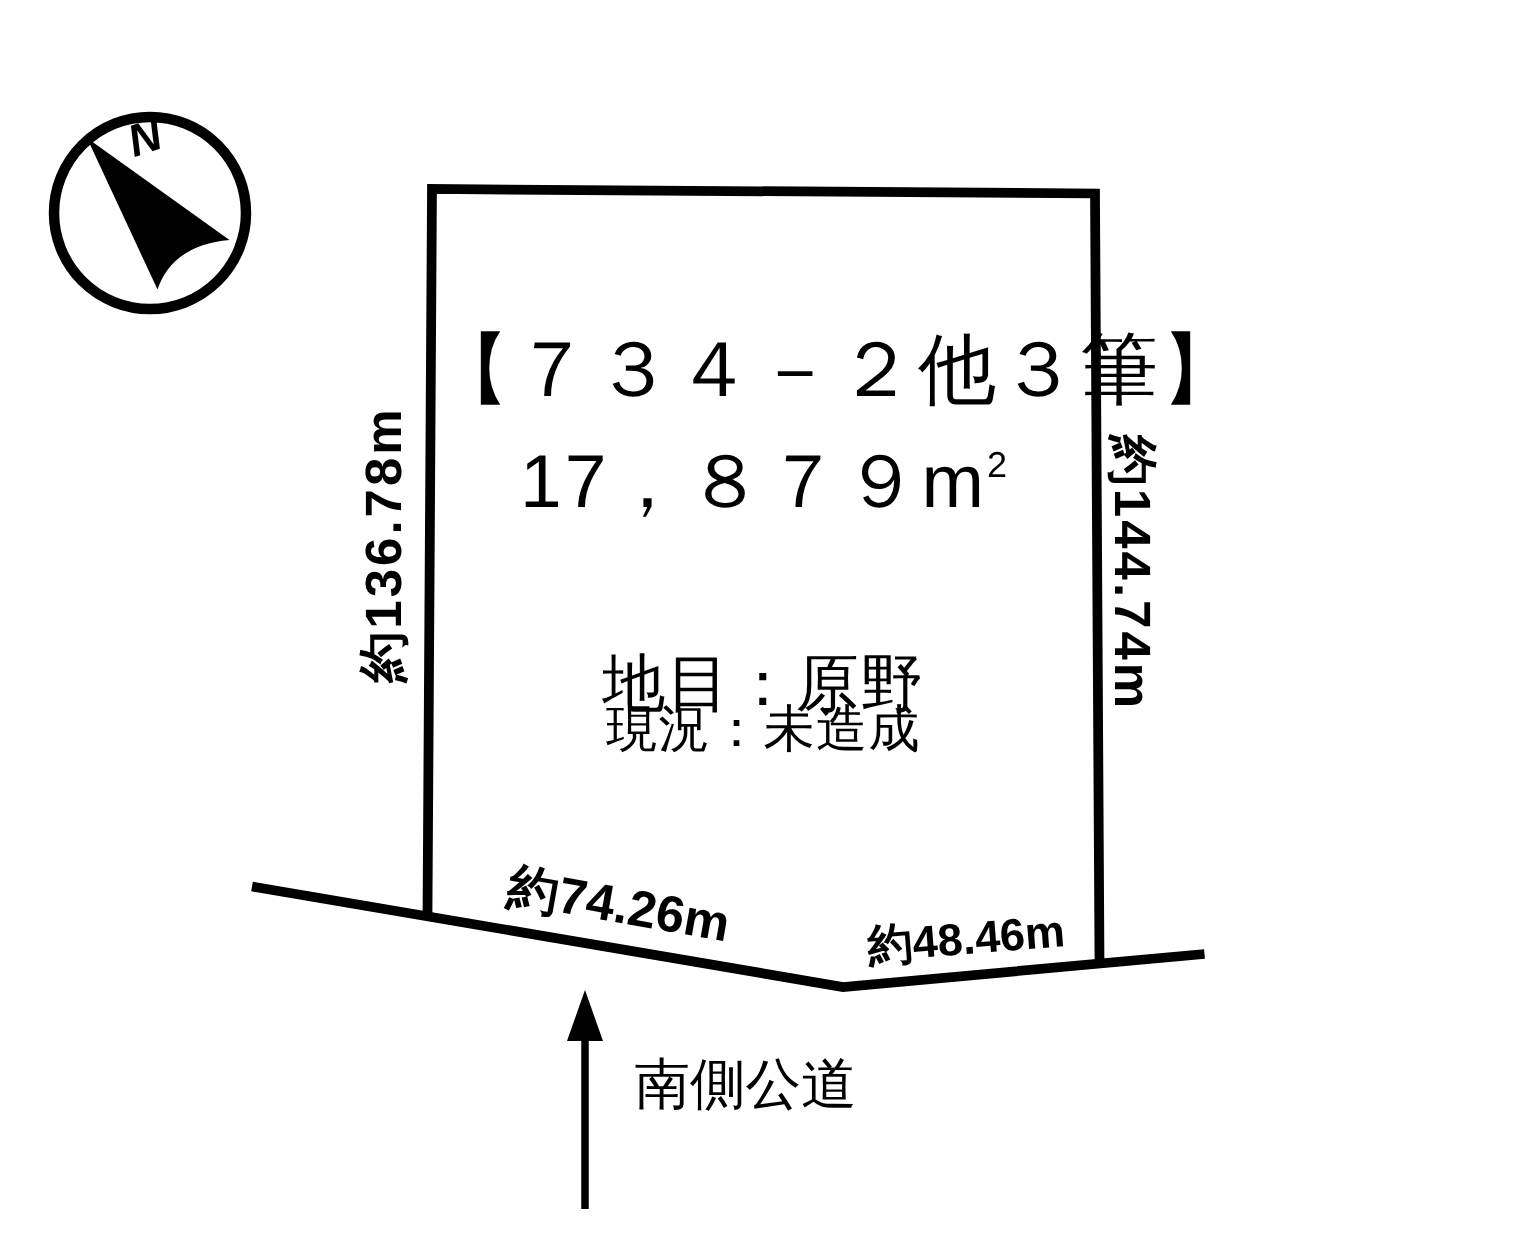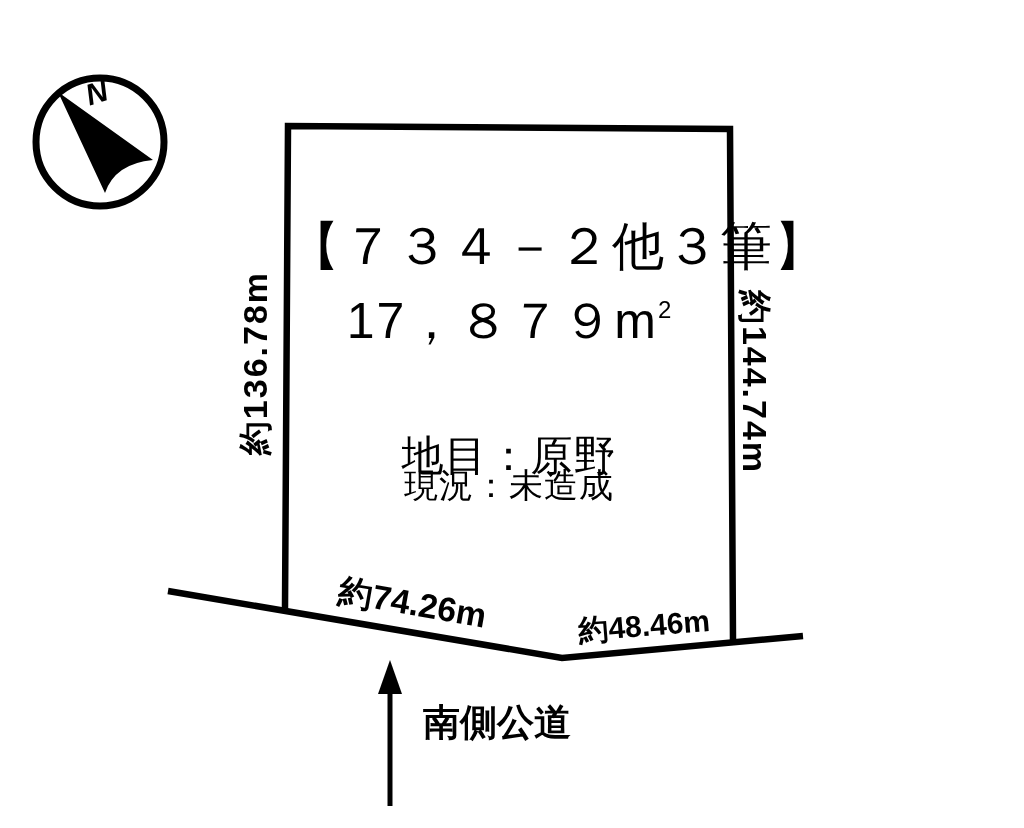--- a/index.html
+++ b/index.html
@@ -44,21 +44,21 @@
   .center-text { left: 288px; width: 442px; text-align: center; font-weight: 400; }
   .parcel-title { top: 212px; font-size: 52px; letter-spacing: 2px; }
   .area-line    { top: 288px; font-size: 50px; letter-spacing: 2px; }
   .area-sup     { font-size: 24px; vertical-align: 20px; letter-spacing: 0; }
   .tsubo-line   { top: 350px; font-size: 43px; letter-spacing: 1px; }
   .landcat-line { top: 409px; font-size: 42px; letter-spacing: 1px; margin-top: 19px; }
   .state-line   { top: 463px; font-size: 34px; letter-spacing: 1px; }
 
   .road-label {
     left: 423px; top: 698px;
-    font-size: 37px; font-weight: 700; line-height: 50px;
+    font-size: 37px; font-weight: 400; line-height: 50px;
     white-space: nowrap;
     text-align: right;
   }
   .north-n {
     left: 86px; top: 76px;
     font-size: 30px; font-weight: 600; font-style: italic;
     transform: rotate(-18deg);
   }
 </style>
 </head>

